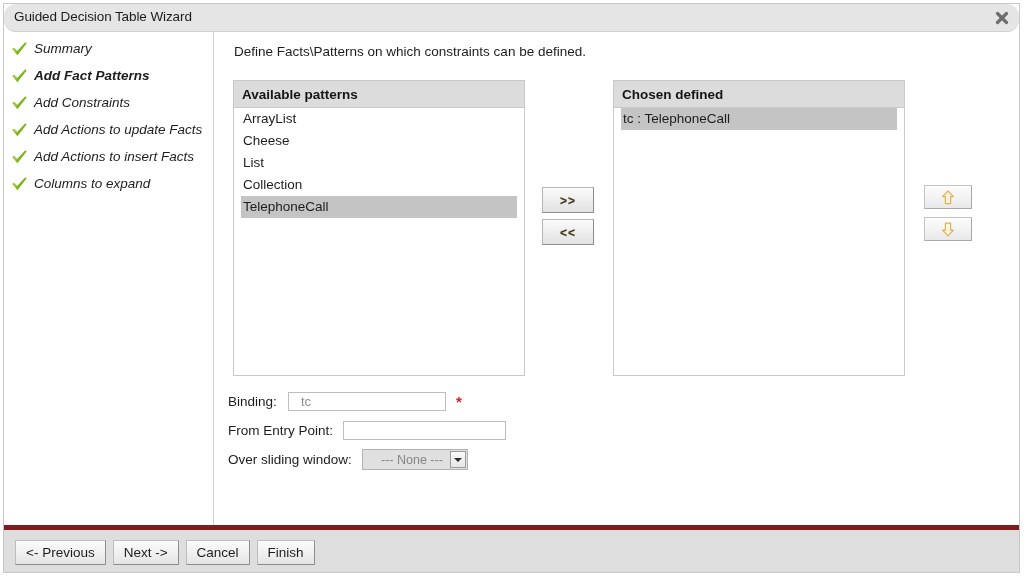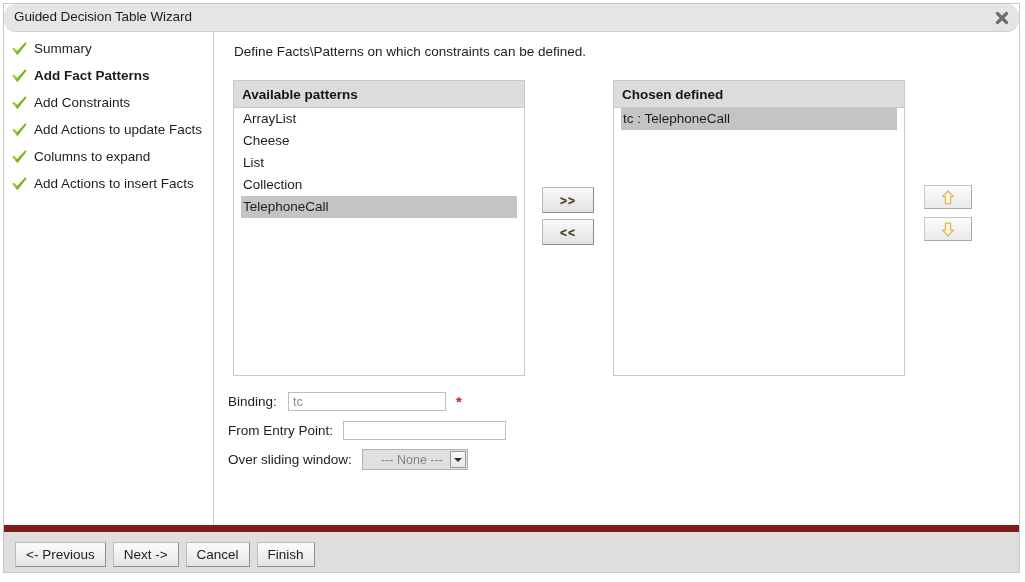--- a/index.html
+++ b/index.html
@@ -83,20 +83,21 @@
   .step {
     position: relative;
     height: 27px;
     padding-left: 30px;
     display: flex;
     align-items: center;
     font-size: 13.5px;
     color: #1d1d1d;
     white-space: nowrap;
     cursor: pointer;
+    font-style: italic;
   }
   .step:first-child { margin-top: 3px; }
   .step.current .step-label { font-weight: bold; }
   .check-icon {
     position: absolute;
     left: 7px;
     top: 50%;
     transform: translateY(-50%);
     width: 17px;
     height: 15px;
@@ -226,21 +227,21 @@
     white-space: nowrap;
   }
   .text-input {
     height: 19px;
     border: 1px solid #bdbdbd;
     background: #ffffff;
     box-sizing: border-box;
     font-family: "Liberation Sans", sans-serif;
     font-size: 13px;
     color: #1d1d1d;
-    padding: 0 4px;
+    padding: 0 12px;
     outline: none;
   }
   .text-input::placeholder { color: #8e8e8e; opacity: 1; }
   .req-star {
     color: #e01b1b;
     font-size: 15px;
     font-weight: bold;
     line-height: 1;
   }
   .select-box {
@@ -279,21 +280,21 @@
   }
 
   
   .footer {
     position: absolute;
     left: 0;
     bottom: 0;
     width: 100%;
     height: 47px;
     background: #dedede;
-    border-top: 7px solid #7f1d1d;
+    border-top: 5px solid #7f1d1d;
     box-sizing: border-box;
   }
   .footer-buttons {
     position: absolute;
     left: 11px;
     top: 10px;
     display: flex;
     gap: 7px;
   }
   .btn-nav {
@@ -373,31 +374,31 @@
         <span class="step-label">Add Actions to update Facts</span>
       </div>
 
       <div class="step">
         <span class="check-icon">
           <svg width="17" height="15" viewBox="0 0 17 15">
             <path d="M1.5 7.5 L2.6 6.2 L6.2 9.6 L14.3 0.8 L15.6 2.0 L6.4 13.8 Z" fill="#7cb518"></path>
             <path d="M1.5 7.5 L2.6 6.2 L6.2 9.6 L5.2 11.2 Z" fill="#9ccc3a"></path>
           </svg>
         </span>
+        <span class="step-label">Add Actions to insert Facts</span>
+      </div>
+
+      <div class="step">
+        <span class="check-icon">
+          <svg width="17" height="15" viewBox="0 0 17 15">
+            <path d="M1.5 7.5 L2.6 6.2 L6.2 9.6 L14.3 0.8 L15.6 2.0 L6.4 13.8 Z" fill="#7cb518"></path>
+            <path d="M1.5 7.5 L2.6 6.2 L6.2 9.6 L5.2 11.2 Z" fill="#9ccc3a"></path>
+          </svg>
+        </span>
         <span class="step-label">Columns to expand</span>
-      </div>
-
-      <div class="step">
-        <span class="check-icon">
-          <svg width="17" height="15" viewBox="0 0 17 15">
-            <path d="M1.5 7.5 L2.6 6.2 L6.2 9.6 L14.3 0.8 L15.6 2.0 L6.4 13.8 Z" fill="#7cb518"></path>
-            <path d="M1.5 7.5 L2.6 6.2 L6.2 9.6 L5.2 11.2 Z" fill="#9ccc3a"></path>
-          </svg>
-        </span>
-        <span class="step-label">Add Actions to insert Facts</span>
       </div>
 
     </div>
 
     <div class="content">
 
       <div class="instruction">Define Facts\Patterns on which constraints can be defined.</div>
 
       <div class="list-panel available">
         <div class="list-header">Available patterns</div>

